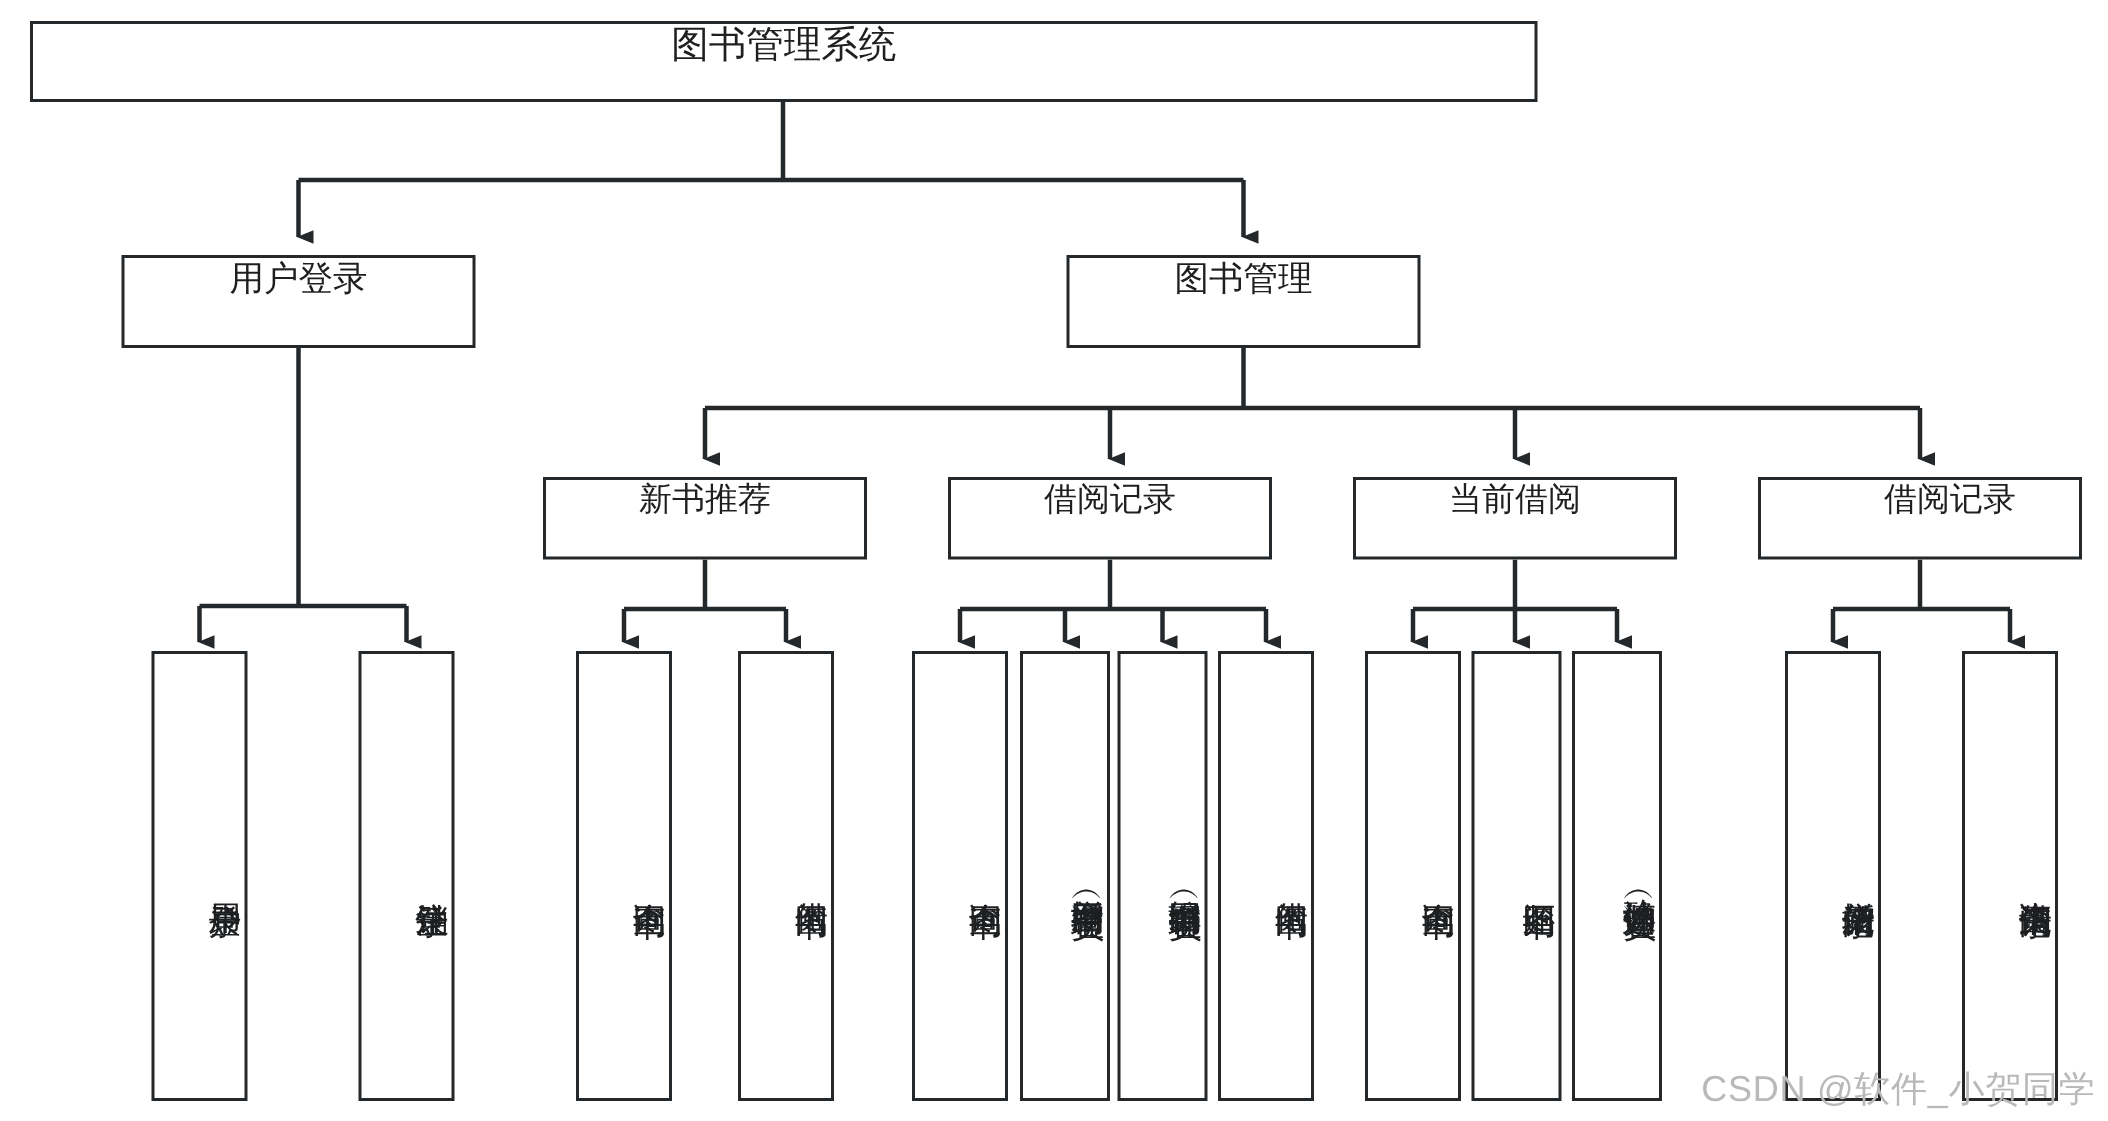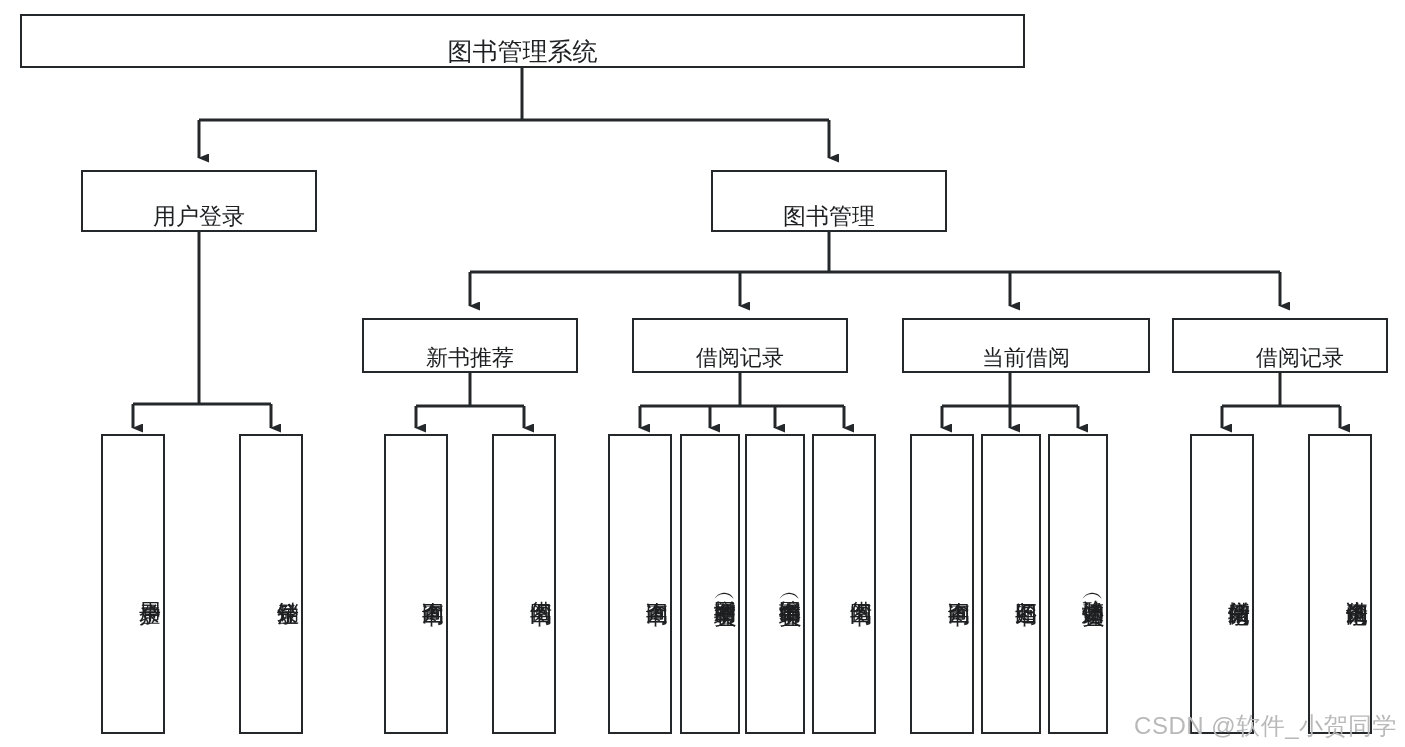--- a/index.html
+++ b/index.html
@@ -25,21 +25,21 @@
     width: 1405px;
     height: 747px;
     pointer-events: none;
   }
   .node {
     position: absolute;
     box-sizing: border-box;
     background: #ffffff;
     border: 2px solid #25282b;
     display: flex;
-    align-items: flex-end;
+    align-items: flex-start;
     justify-content: center;
     color: #1d1f21;
     line-height: 1.18;
     z-index: 2;
   }
   .node.root {
     font-size: 25px;
   }
   .node.lvl2 {
     font-size: 23px;
@@ -138,21 +138,21 @@
   <div class="node lvl2" style="left:711px; top:170px; width:236px; height:62px;">
     <span class="label">图书管理</span>
   </div>
 
   <div class="node lvl3" style="left:362px; top:318px; width:216px; height:55px;">
     <span class="label">新书推荐</span>
   </div>
   <div class="node lvl3" style="left:632px; top:318px; width:216px; height:55px;">
     <span class="label">借阅记录</span>
   </div>
-  <div class="node lvl3" style="left:902px; top:318px; width:248px; height:55px;">
+  <div class="node lvl3" style="left:902px; top:318px; width:216px; height:55px;">
     <span class="label">当前借阅</span>
   </div>
   <div class="node lvl3" style="left:1172px; top:318px; width:216px; height:55px;padding-left:40px;">
     <span class="label">借阅记录</span>
   </div>
 
   <div class="node leaf" style="left:101px; top:434px; width:64px; height:300px;">
     <span class="label">用户登录</span>
   </div>
   <div class="node leaf" style="left:239px; top:434px; width:64px; height:300px;">

